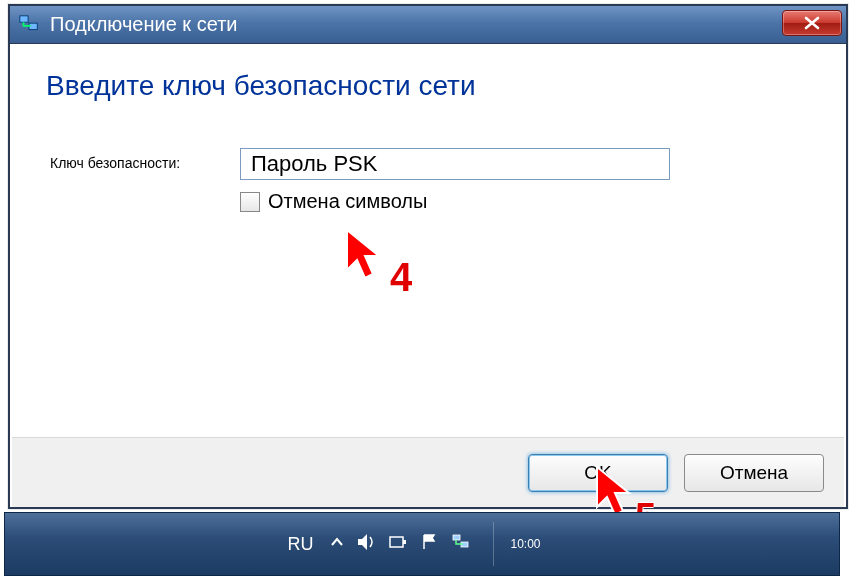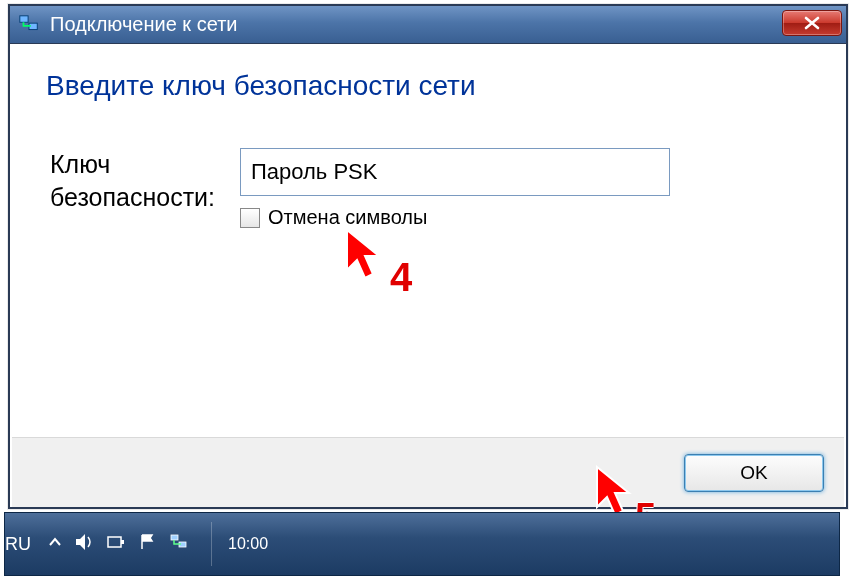--- a/index.html
+++ b/index.html
@@ -73,26 +73,27 @@
     margin-bottom: 46px;
   }
   .form-row {
     display: flex;
     align-items: flex-start;
     margin-left: 4px;
   }
   .label-col {
     width: 190px;
     color: #000;
-    font-size: 25px;
+    font-size: 14px;
     line-height: 1.3;
+    margin-top: 6px;
   }
   .key-input {
     width: 430px;
-    height: 48px;
+    height: 32px;
     border: 1px solid #7a9ac0;
     padding: 0 10px;
     font-family: inherit;
     font-size: 22px;
     outline: none;
   }
   .check-row {
     display: flex;
     align-items: center;
     margin-top: 10px;
@@ -141,36 +142,36 @@
   .taskbar {
     position: absolute;
     left: 4px;
     right: 16px;
     bottom: 4px;
     height: 64px;
     background: linear-gradient(#4e6f9a, #2c4d77 40%, #1c3b63);
     border: 1px solid #0d2746;
     display: flex;
     align-items: center;
-    justify-content: flex-start;
+    justify-content: center;
     color: #fff;
     font-size: 18px;
     padding-right: 16px;
     gap: 16px;
   }
   .tray-icons {
     display: flex;
     align-items: center;
     gap: 12px;
     margin-right: 6px;
   }
   .clock {
     text-align: center;
     line-height: 1.25;
-    font-size: 16px;
+    font-size: 12px;
   }
   
   .cursor4 {
     position: absolute;
     left: 345px;
     top: 228px;
     pointer-events: none;
   }
   .cursor5 {
     position: absolute;
@@ -223,20 +224,21 @@
           <div class="check-row">
             <div class="checkbox"></div>
             <span class="check-label">Отмена символы</span>
           </div>
         </div>
       </div>
     </div>
 
     <div class="button-bar">
       <div class="win-btn primary">OK</div>
+      <div class="win-btn">Отмена</div>
     </div>
   </div>
 
   <div class="cursor4">
     <svg class="arrow-svg" width="50" height="60" viewBox="0 0 50 60">
       <path d="M2 2 L2 42 L12 32 L20 50 L28 46 L20 28 L34 28 Z" fill="#ff0000" stroke="#ffffff" stroke-width="2"></path>
     </svg>
   </div>
   <div class="step-num num4">4</div>
 

